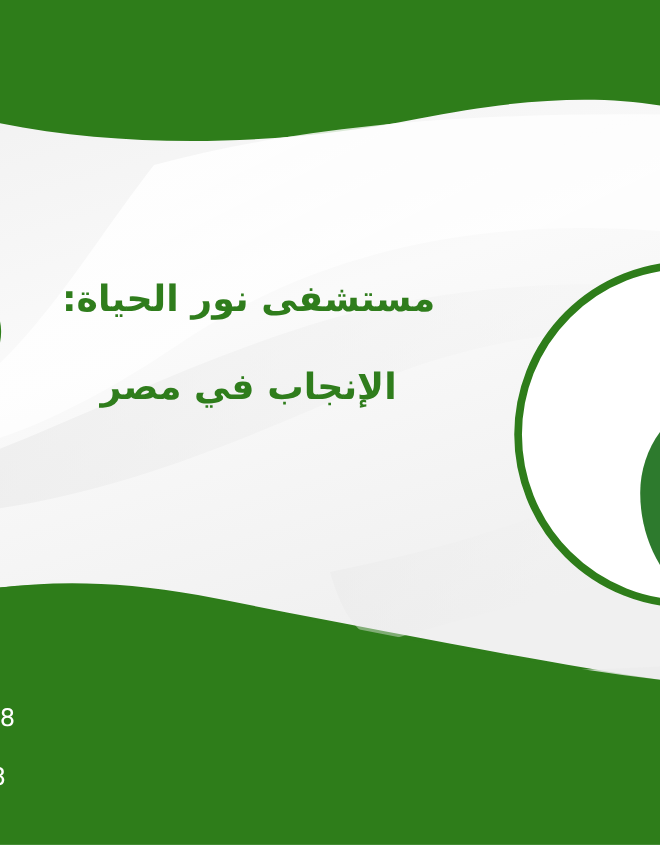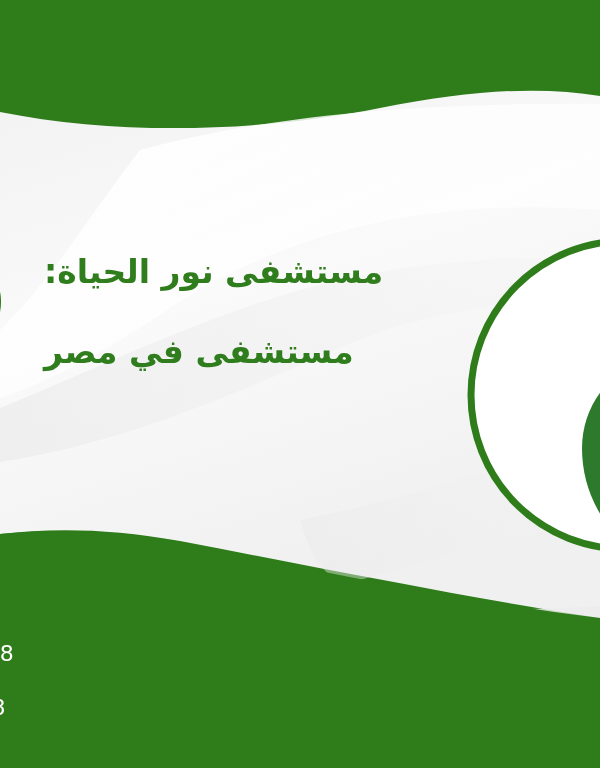--- a/index.html
+++ b/index.html
@@ -28,25 +28,24 @@
     height: 768px;
     display: block;
   }
 
   
   .headline {
     position: absolute;
     left: 0;
     top: 232px;
     width: 452px;
-    text-align: left;
+    text-align: center;
     direction: rtl;
     z-index: 6;
     pointer-events: none;
-    padding-left: 44px;
   }
   .headline-line {
     display: block;
     color: #2f7d1c;
     font-size: 33px;
     font-weight: bold;
     line-height: 80px;
     letter-spacing: 0px;
     white-space: nowrap;
   }
@@ -161,21 +160,21 @@
     <path fill="#2e7d1a" d="M0,534
              C 70,528 130,531 200,546
              C 330,574 470,602 600,618
              L600,768 L0,768 Z"></path>
 
     <path fill="none" stroke="#2e7d1a" stroke-width="6" d="M-24,262 C 4,282 6,318 -22,340"></path>
   </svg>
 
   <div class="headline">
     <span class="headline-line">مستشفى نور الحياة:</span>
-    <span class="headline-line">مستشفى في مصر</span>
+    <span class="headline-line">الإنجاب في مصر</span>
   </div>
 
   <div class="credit">
     <span class="credit-name">أ.د.</span>
     <span class="credit-sub">مستش</span>
   </div>
 
   <div class="contact">
     <span class="contact-title">ct Us</span>
     <span class="contact-phone">-780-8088</span>

